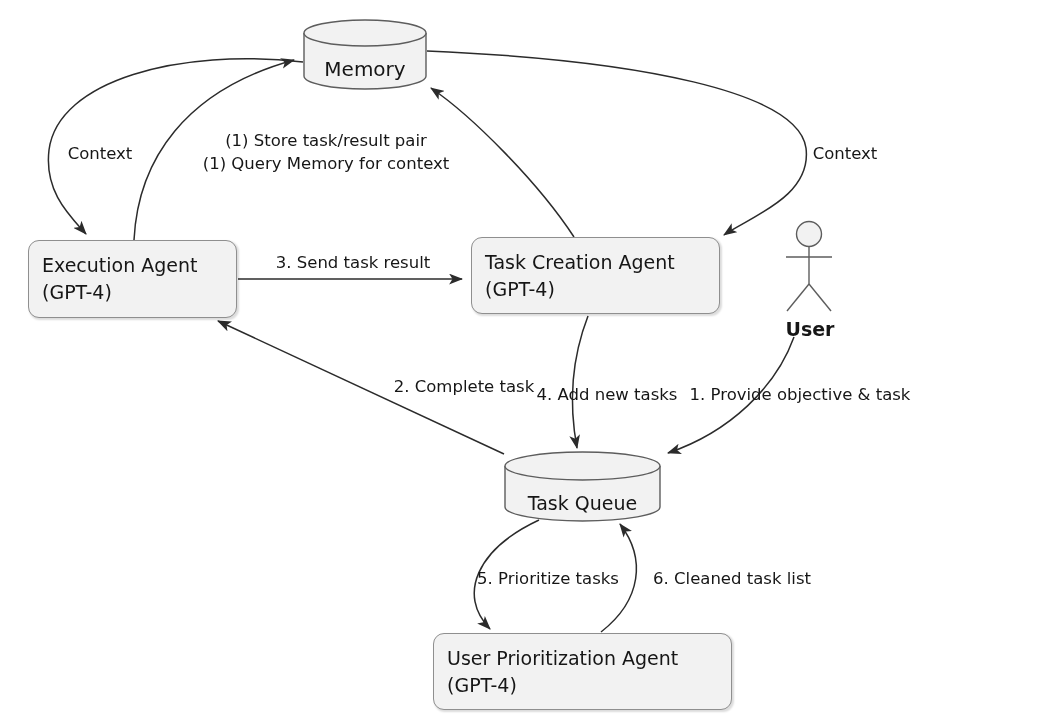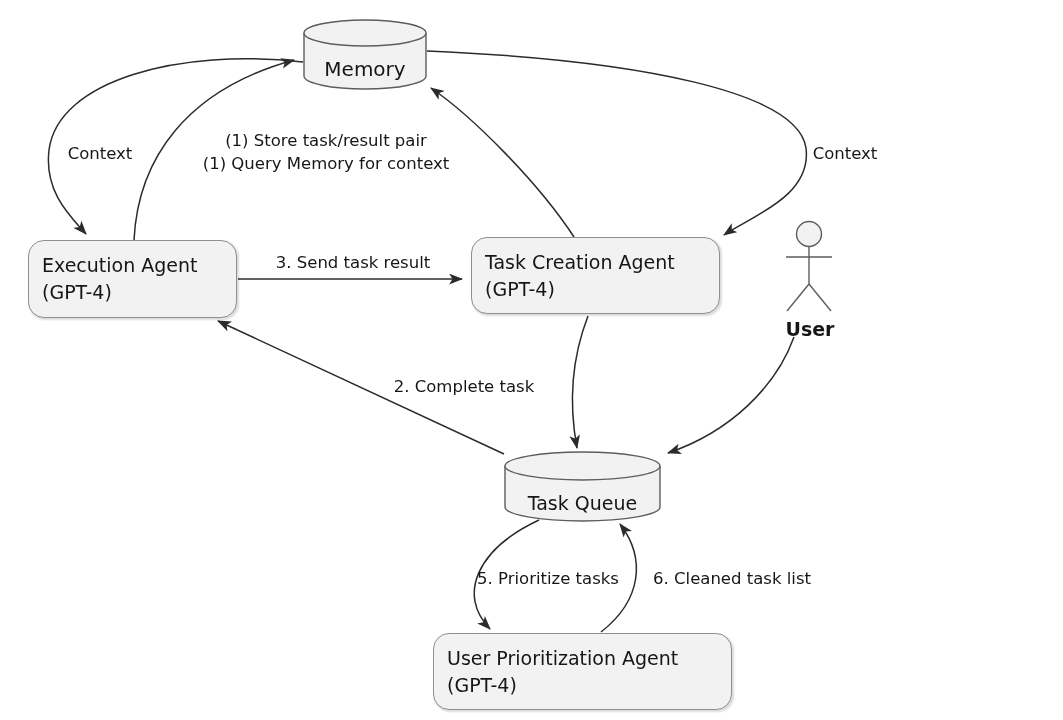--- a/index.html
+++ b/index.html
@@ -25,21 +25,21 @@
   .arrowhead { fill: var(--arrow-color); stroke: none; }
   .shape { fill: var(--node-fill); stroke: var(--shape-stroke); stroke-width: 1.4; }
   .stick { fill: none; stroke: var(--shape-stroke); stroke-width: 1.4; }
   .stick-head { fill: var(--node-fill); stroke: var(--shape-stroke); stroke-width: 1.4; }
 
   .node-box {
     position: absolute;
     box-sizing: border-box;
     background: var(--node-fill);
     border: 1.5px solid var(--box-border);
-    border-radius: 16px;
+    border-radius: 11px;
     box-shadow: 1.5px 1.5px 2px rgba(0,0,0,0.14);
     display: flex;
     flex-direction: column;
     justify-content: center;
     padding-left: 13px;
     font-size: 19px;
     line-height: 27px;
     white-space: nowrap;
   }
   .edge-label {
@@ -142,16 +142,18 @@
   <div class="edge-label lbl-context-left">Context</div>
 
   <div class="edge-label lbl-store-query">
     <div>(1) Store task/result pair</div>
     <div>(1) Query Memory for context</div>
   </div>
 
   <div class="edge-label lbl-context-right">Context</div>
   <div class="edge-label lbl-send-result">3. Send task result</div>
   <div class="edge-label lbl-complete-task">2. Complete task</div>
+  <div class="edge-label lbl-add-tasks">4. Add new tasks</div>
+  <div class="edge-label lbl-provide">1. Provide objective &amp; task</div>
   <div class="edge-label lbl-prioritize">5. Prioritize tasks</div>
   <div class="edge-label lbl-cleaned">6. Cleaned task list</div>
 
 </div>
 
 </body></html>

